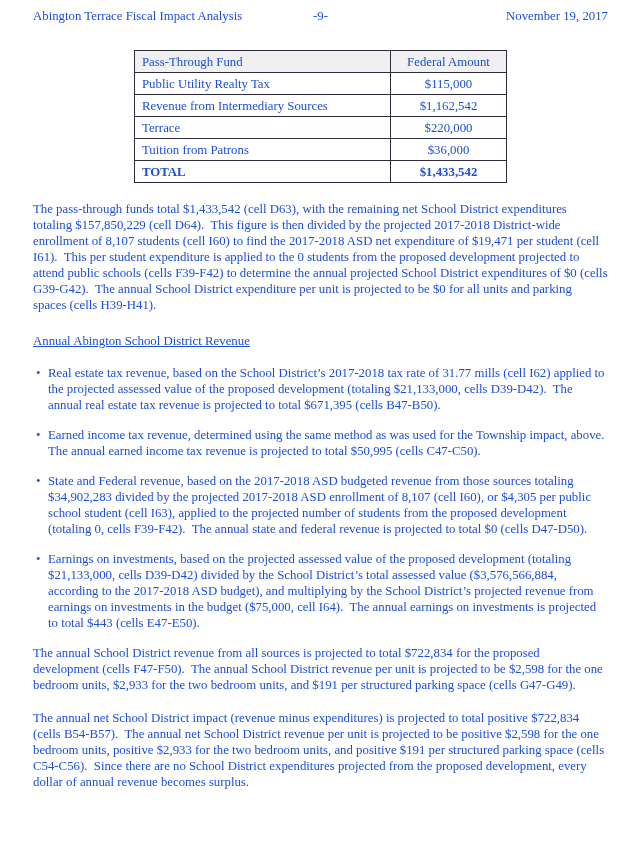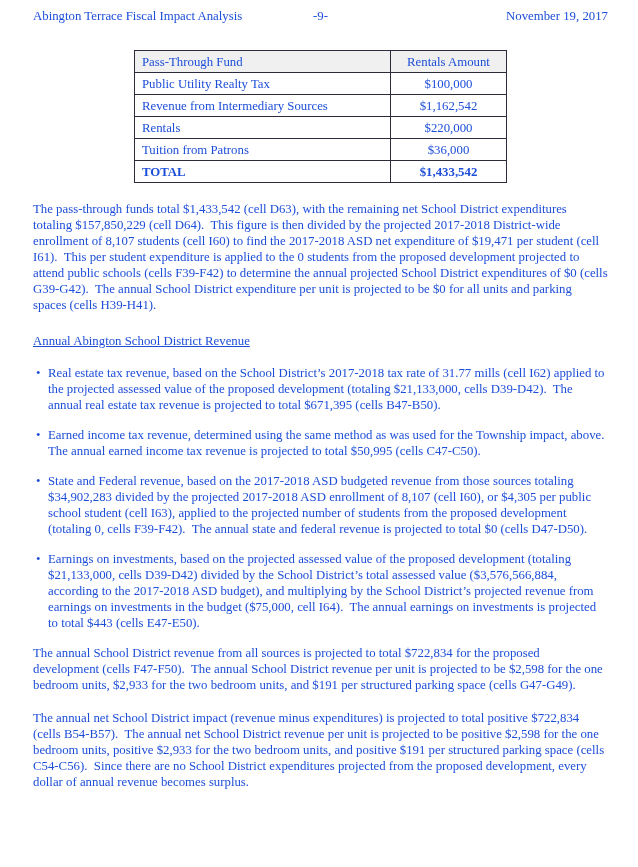--- a/index.html
+++ b/index.html
@@ -86,34 +86,34 @@
   </div>
 
   <table class="pt-table">
     <colgroup>
         <col class="c-fund">
         <col class="c-amount">
       </colgroup>
     <thead>
       <tr>
         <th>Pass-Through Fund</th>
-        <th class="amount-h">Rentals Amount</th>
+        <th class="amount-h">Federal Amount</th>
       </tr>
     </thead>
     <tbody>
       <tr>
         <td>Public Utility Realty Tax</td>
-        <td class="amount">$100,000</td>
+        <td class="amount">$115,000</td>
       </tr>
       <tr>
         <td>Revenue from Intermediary Sources</td>
         <td class="amount">$1,162,542</td>
       </tr>
       <tr>
-        <td>Rentals</td>
+        <td>Terrace</td>
         <td class="amount">$220,000</td>
       </tr>
       <tr>
         <td>Tuition from Patrons</td>
         <td class="amount">$36,000</td>
       </tr>
       <tr class="total-row">
         <td>TOTAL</td>
         <td class="amount">$1,433,542</td>
       </tr>

